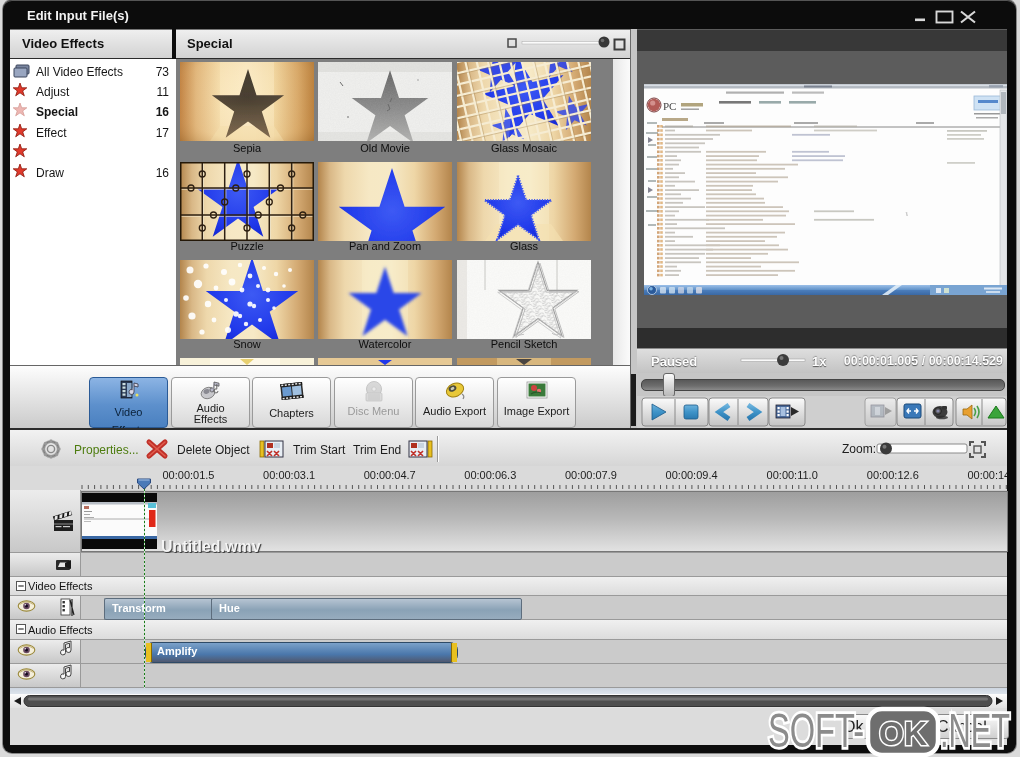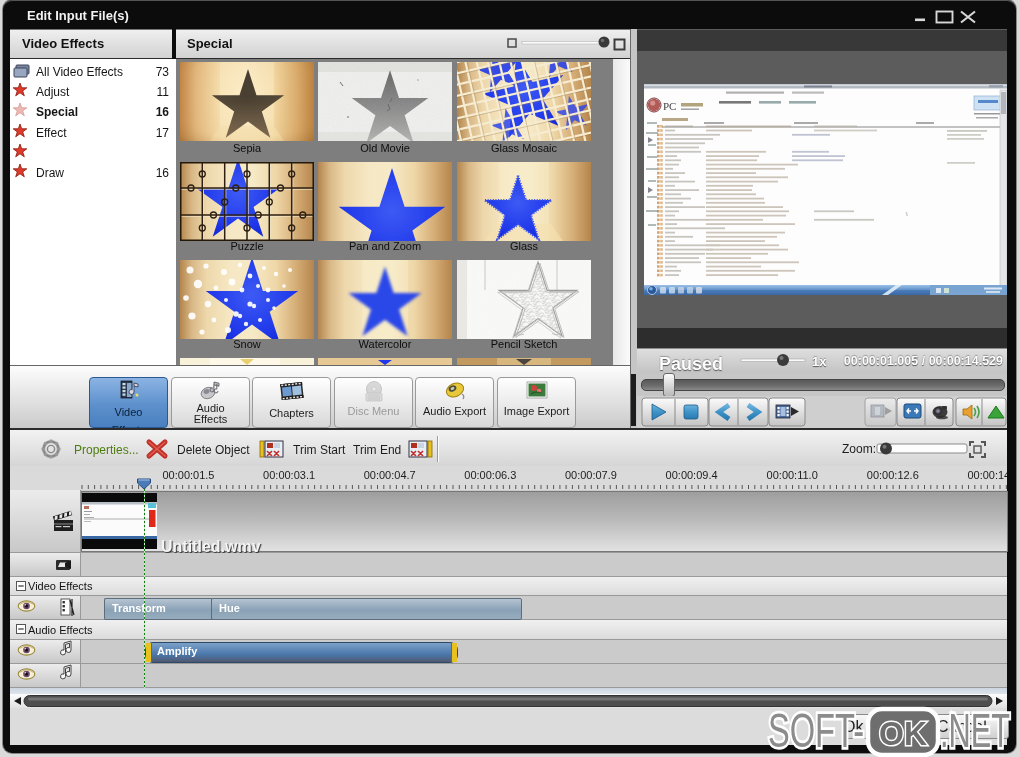--- a/index.html
+++ b/index.html
@@ -562,21 +562,21 @@
 <polygon points="238,10 252,0 258,0 244,10" fill="#e8f2fa" opacity="0.85"></polygon>
 <rect x="286" y="0" width="77" height="10" fill="#6a98cc"></rect>
 <rect x="286" y="0" width="77" height="10" fill="#88b0d8" opacity="0.5"></rect>
 <rect x="292" y="3" width="5" height="5" fill="#e8f0f8" opacity="0.9"></rect>
 <rect x="300" y="3" width="5" height="5" fill="#d8e8d0" opacity="0.9"></rect>
 <rect x="340" y="2.5" width="18" height="2" fill="#eef4fa" opacity="0.85"></rect>
 <rect x="342" y="6" width="14" height="2" fill="#eef4fa" opacity="0.7"></rect>
 </svg>
 
 <div class="a" style="left:637px;top:348px;width:370px;height:25px;background:linear-gradient(#dedede,#c2c2c2);border-top:1px solid #8a8a8a">
-<span style="position:absolute;left:22px;top:5px;font-size:18px;font-weight:bold;color:#fdfdfd;text-shadow:0 1px 1px #555,0 -1px 1px #999">Paused</span>
+<span style="position:absolute;left:14px;top:5px;font-size:13px;font-weight:bold;color:#fdfdfd;text-shadow:0 1px 1px #555,0 -1px 1px #999">Paused</span>
 <span style="position:absolute;left:175px;top:5px;font-size:13px;font-weight:bold;color:#fdfdfd;text-shadow:0 1px 1px #555,0 -1px 1px #999">1x</span>
 <span style="position:absolute;right:4px;top:5px;font-size:12.5px;font-weight:bold;color:#fdfdfd;text-shadow:0 1px 1px #555,0 -1px 1px #999">00:00:01.005 / 00:00:14.529</span>
 </div>
 <svg class="a" style="left:740px;top:352px" width="70" height="16" viewBox="0 0 70 16">
 <rect x="1" y="7" width="64" height="2.5" fill="#fafafa" stroke="#999" stroke-width="0.5"></rect>
 <circle cx="43" cy="8" r="6" fill="#3c3c3c"></circle>
     <circle cx="41.5" cy="6" r="2" fill="#777"></circle>
 </svg>
 
 <div class="a" style="left:637px;top:373px;width:370px;height:23px;background:#c6c6c6"></div>

